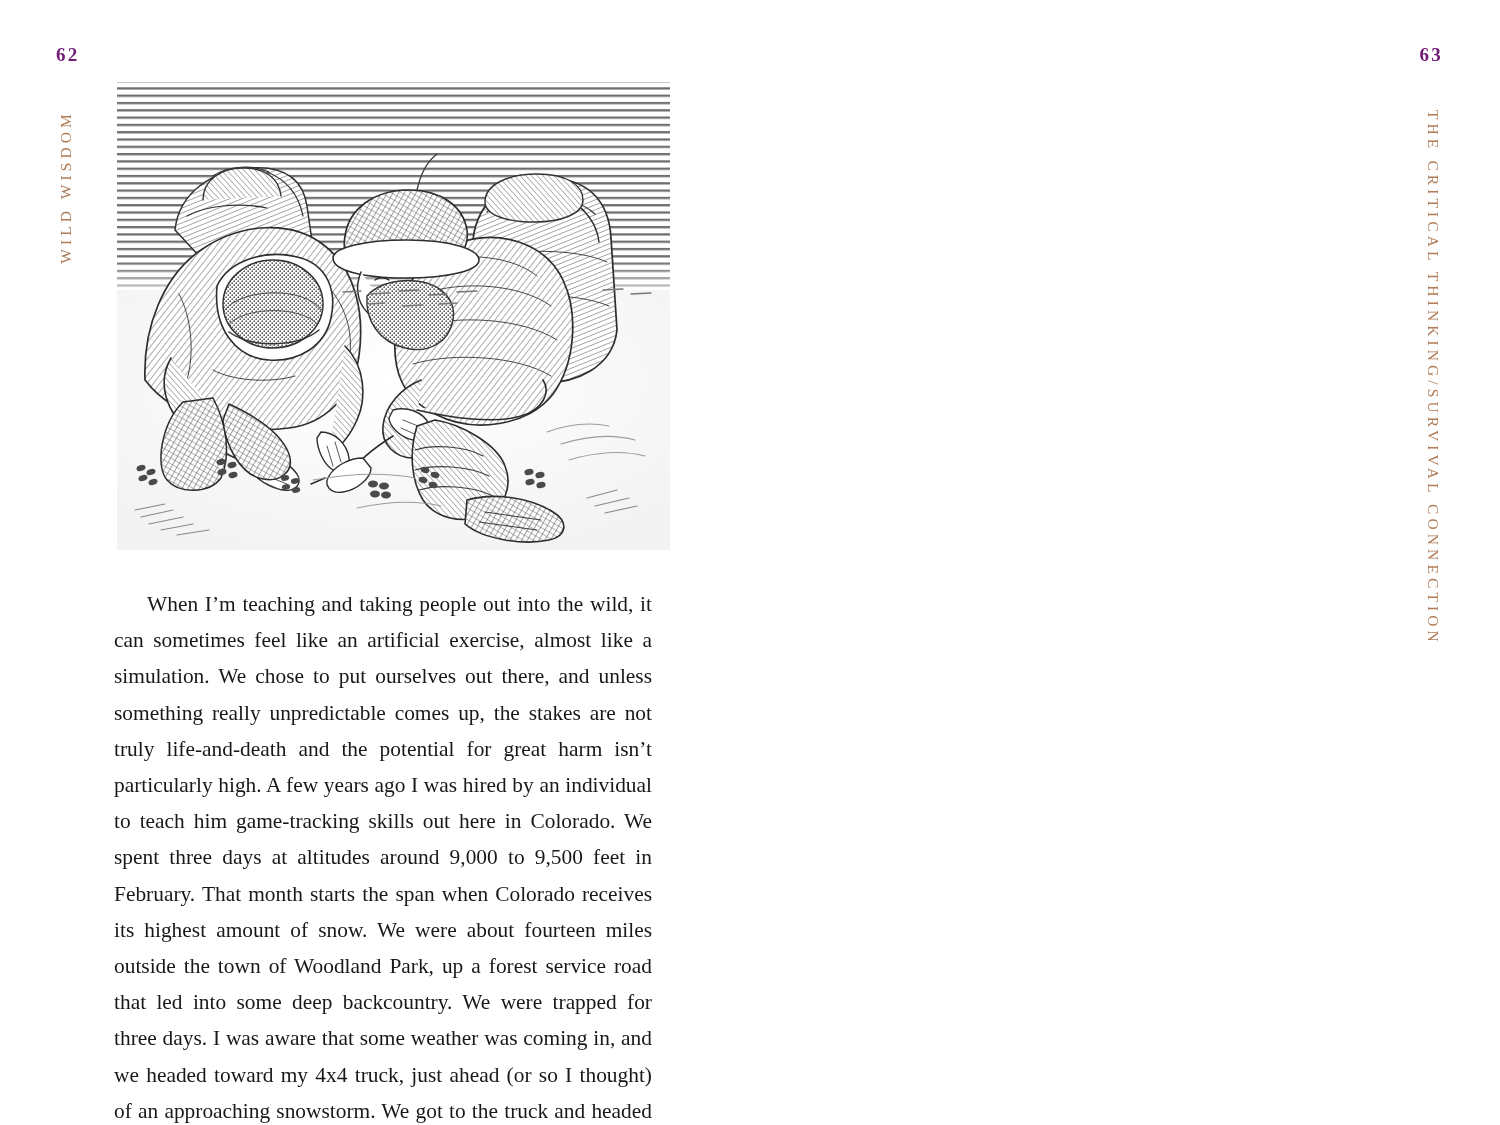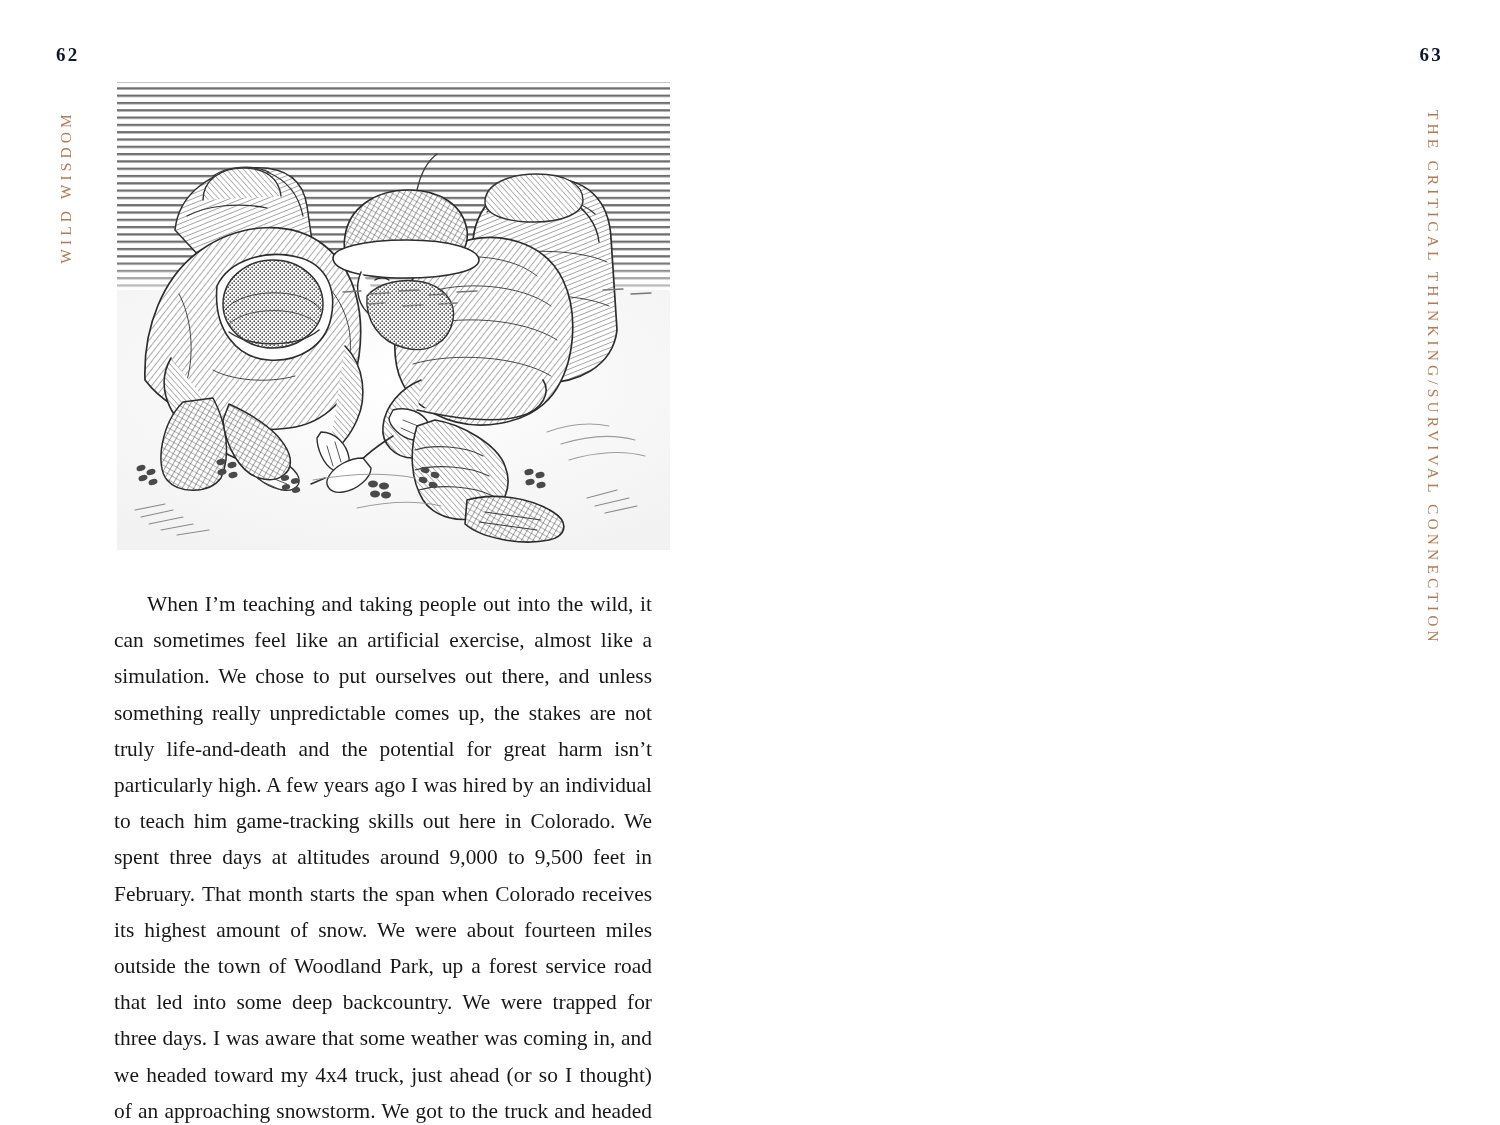--- a/index.html
+++ b/index.html
@@ -32,21 +32,21 @@
   .page-left  { left: 0;   width: 750px; }
   .page-right { left: 750px; width: 750px; }
 
   
   .folio {
     position: absolute;
     font-family: "Liberation Serif", "DejaVu Serif", serif;
     font-size: 19px;
     font-weight: bold;
     letter-spacing: 2.2px;
-    color: #0f172a;
+    color: #701a75;
   }
   .folio-left  { left: 56px;  top: 44px; }
   .folio-right { right: 57px; top: 44px; }
 
   .runhead {
     position: absolute;
     font-family: "Liberation Serif", "DejaVu Serif", serif;
     font-size: 15.5px;
     letter-spacing: 4.1px;
     color: #b07c57;

